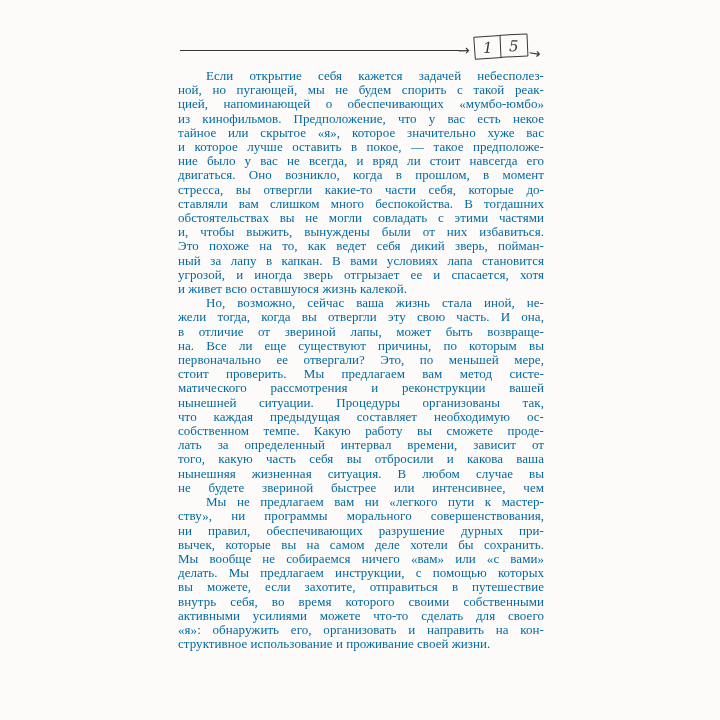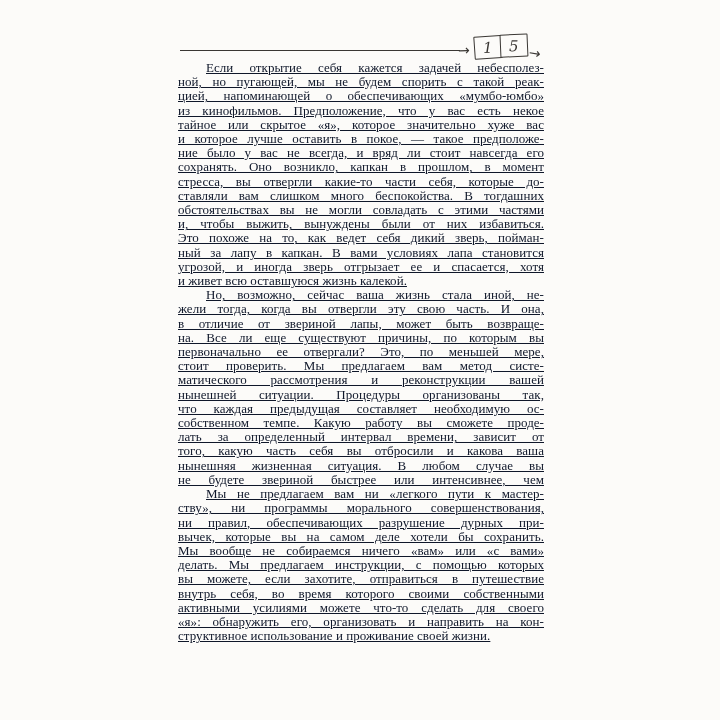--- a/index.html
+++ b/index.html
@@ -70,27 +70,26 @@
     font-family: "DejaVu Serif", serif;
     font-style: italic;
     font-size: 15px;
     color: #3a3734;
     transform: rotate(2deg);
   }
   
   .text-column {
     position: absolute;
     left: 178px;
-    top: 61px;
+    top: 69px;
     width: 366px;
-    color: #0f172a;
+    color: #0369a1;
     font-size: 13px;
     line-height: 14.2px;
     letter-spacing: 0.05px;
-    text-decoration: underline;
   }
   .line {
     text-align: justify;
     text-align-last: justify;
     white-space: normal;
   }
   .line.first {
     text-indent: 28px;
   }
   .line.last {
@@ -118,21 +117,21 @@
 
   <div class="text-column" id="text-column">
       <div class="paragraph">
         <div class="line first">Если открытие себя кажется задачей небесполез-</div>
         <div class="line">ной, но пугающей, мы не будем спорить с такой реак-</div>
         <div class="line">цией, напоминающей о обеспечивающих «мумбо-юмбо»</div>
         <div class="line">из кинофильмов. Предположение, что у вас есть некое</div>
         <div class="line">тайное или скрытое «я», которое значительно хуже вас</div>
         <div class="line">и которое лучше оставить в покое, — такое предположе-</div>
         <div class="line">ние было у вас не всегда, и вряд ли стоит навсегда его</div>
-        <div class="line">сохранять. Оно возникло, капкан в прошлом, в момент</div>
+        <div class="line">двигаться. Оно возникло, когда в прошлом, в момент</div>
         <div class="line">стресса, вы отвергли какие-то части себя, которые до-</div>
         <div class="line">ставляли вам слишком много беспокойства. В тогдашних</div>
         <div class="line">обстоятельствах вы не могли совладать с этими частями</div>
         <div class="line">и, чтобы выжить, вынуждены были от них избавиться.</div>
         <div class="line">Это похоже на то, как ведет себя дикий зверь, пойман-</div>
         <div class="line">ный за лапу в капкан. В вами условиях лапа становится</div>
         <div class="line">угрозой, и иногда зверь отгрызает ее и спасается, хотя</div>
         <div class="line last">и живет всю оставшуюся жизнь калекой.</div>
       </div>
       <div class="paragraph">

